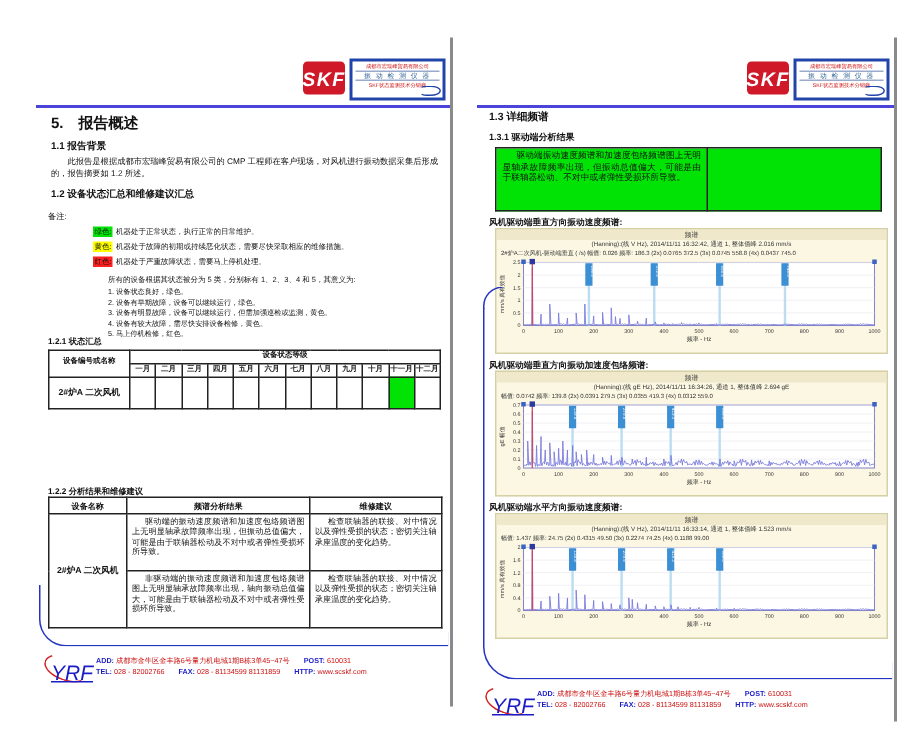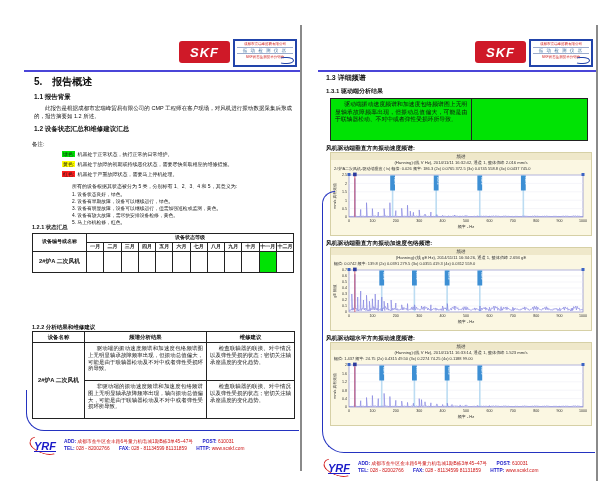--- a/index.html
+++ b/index.html
@@ -6,21 +6,21 @@
   html,body { background:#fff; }
   #stage {
     position:relative; width:600px; height:500px; background:#ffffff;
     font-family:"Liberation Sans", sans-serif; color:#111; overflow:hidden;
   }
   .page { position:absolute; background:#fff; border-right:2px solid #8a8a8a; }
   #page-left  { left:24px;  top:25px; width:278px; height:446px; }
   #page-right { left:318px; top:25px; width:280px; height:456px; }
 
   
-  .skf-box { position:absolute; width:51px; height:22px; right:70px; top:16px;
+  .skf-box { position:absolute; width:28px; height:22px; right:70px; top:16px;
     border-radius:3px; display:flex; align-items:center; justify-content:center; }
   .skf-box span { color:#fff; font-weight:bold; font-style:italic; font-size:13px; letter-spacing:1px; }
   .dist-box { position:absolute; right:3px; top:14px; width:64px; height:28px;
     border:2px solid #2244aa; background:#fff; overflow:hidden; }
   .dist-l1 { font-size:3.5px; color:#cc1111; text-align:center; padding-top:1px; white-space:nowrap; }
   .dist-l2 { font-size:4.5px; color:#336699; text-align:center; letter-spacing:1px; border-top:1px solid #99aacc; border-bottom:1px solid #99aacc; margin:1px 2px; }
   .dist-l3 { font-size:3.5px; color:#cc1111; text-align:center; white-space:nowrap; position:relative; }
   .dist-arrow { position:absolute; right:1px; bottom:1px; width:14px; height:7px;
      border:1.3px solid #2244aa; border-radius:50% 80% 80% 50%; border-left-color:transparent; }
   .hrule { position:absolute; left:0; right:0; top:45px; height:2px; }
@@ -68,22 +68,22 @@
      border-top:1.6px solid #2433c0; border-left:1.6px solid #2433c0; border-top-left-radius:13px; }
 
   
   .footer { position:absolute; left:4px; right:2px; display:flex; }
   #page-left  .footer { top:411px; }
   #page-right .footer { top:433px; }
   .yrf { position:relative; width:36px; height:21px; flex:0 0 36px; }
   .yrf-arc { position:absolute; left:1px; top:1px; width:31px; height:17px;
      border:1.8px solid #d42222; border-radius:50%; border-top-color:transparent; border-right-color:transparent;
      transform:rotate(18deg); }
-  .yrf-text { position:absolute; left:6px; top:4px; color:#1b1bc8; font-weight:bold; font-style:italic;
-     font-size:11px; text-decoration:underline; }
+  .yrf-text { position:absolute; left:6px; top:4px; color:#1b1bc8; font-weight:normal; font-style:italic;
+     font-size:14px; text-decoration:underline; }
   .ftext { padding-top:2px; }
   .fline { font-size:4.8px; line-height:7px; white-space:nowrap; }
   .flabel { color:#1b1bc8; font-weight:bold; }
   .fvalue { color:#cc1111; }
   .sp { margin-left:8px; }
 </style>
 </head>
 <body>
 
 <div id="stage">

